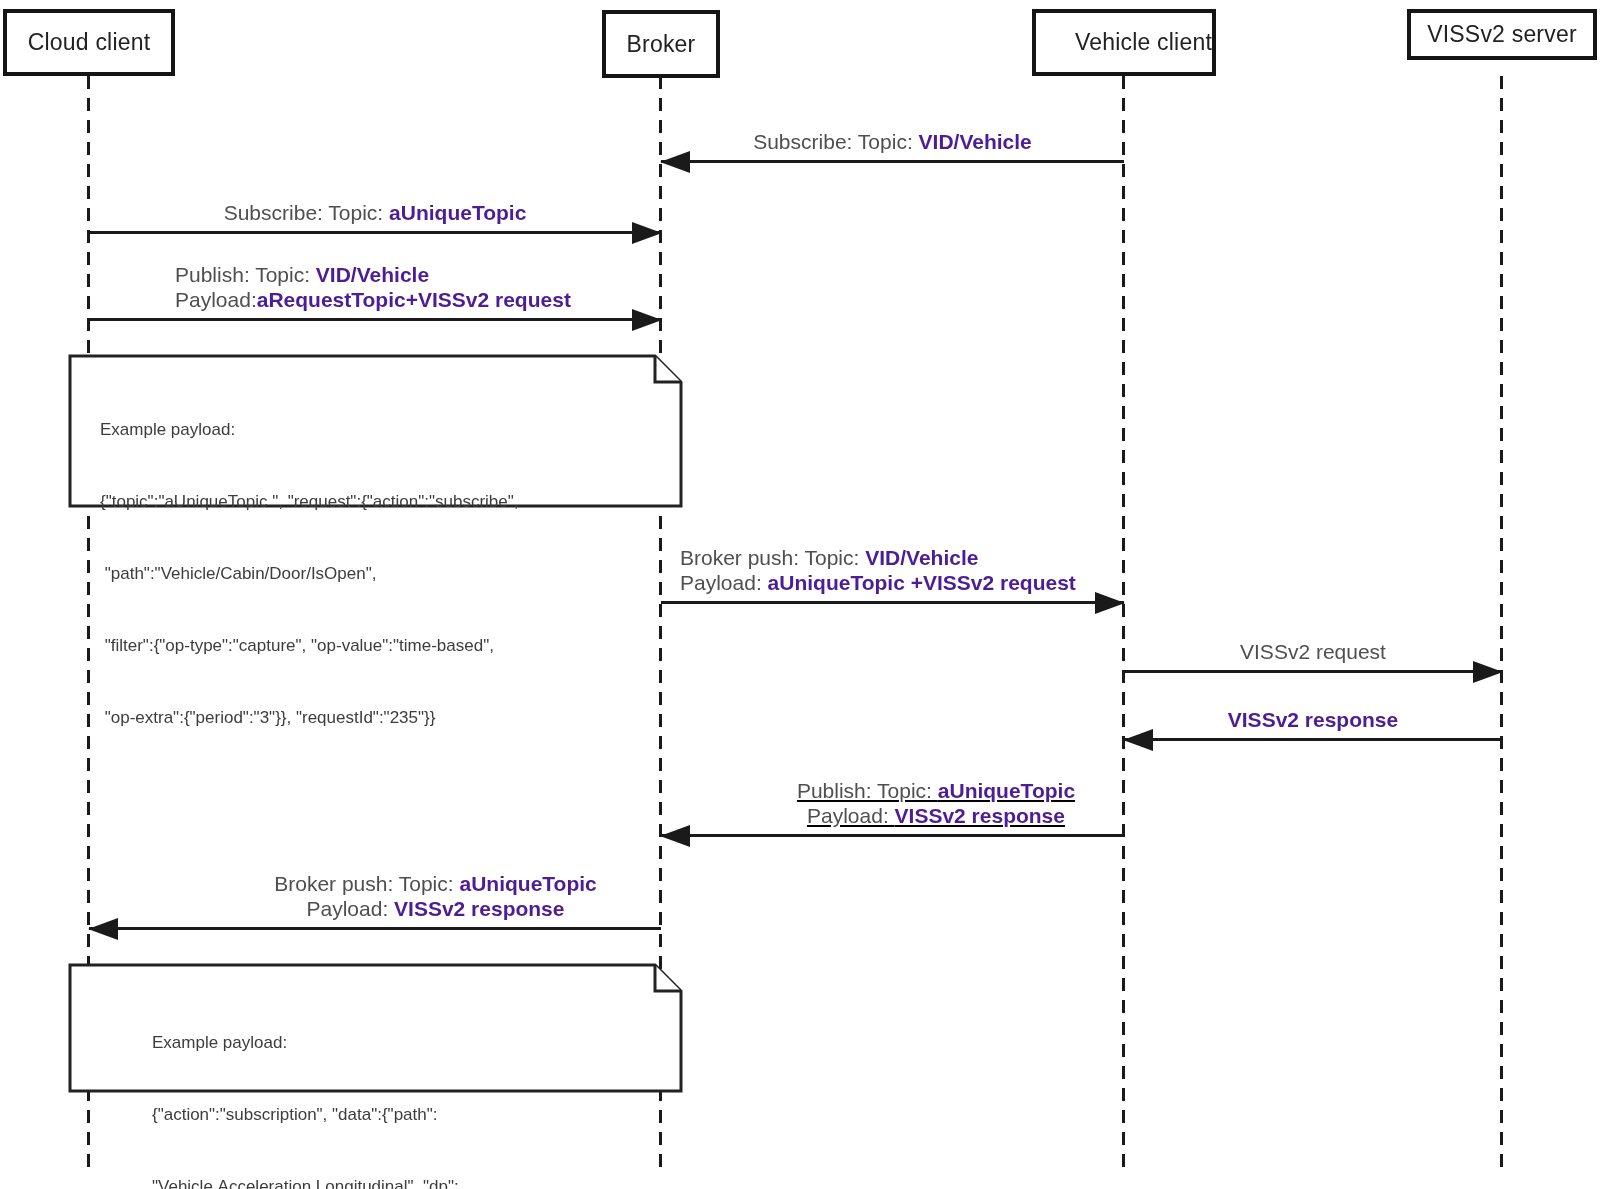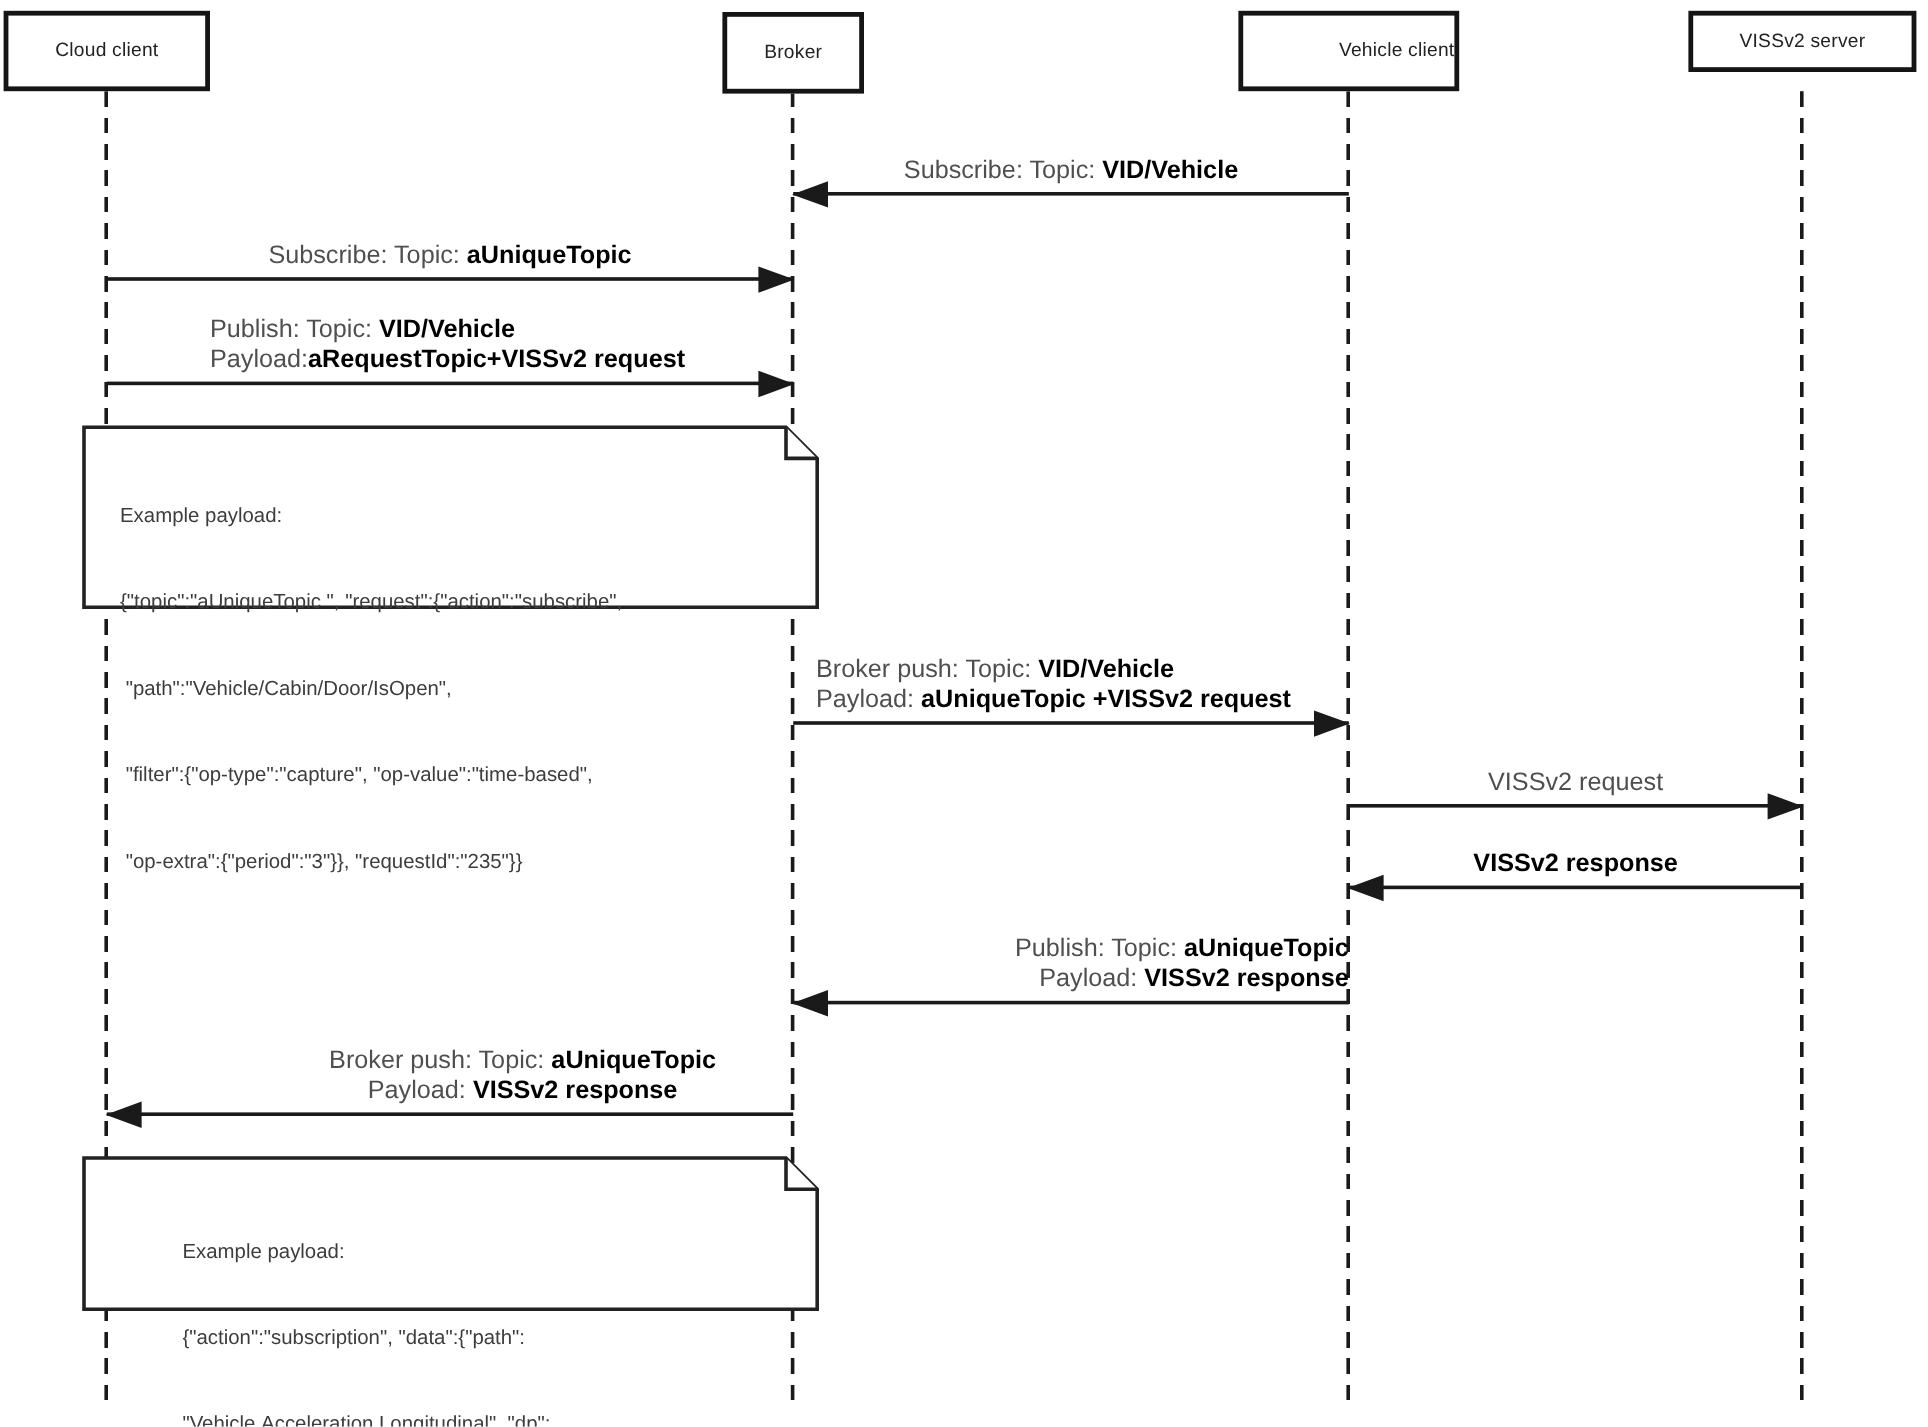--- a/index.html
+++ b/index.html
@@ -12,21 +12,21 @@
   }
   
   .actor{
     position:absolute;
     border:4px solid #151515;
     background:#ffffff;
     display:flex;align-items:center;justify-content:center;
     box-sizing:border-box;
     z-index:3;
   }
-  .actor span{font-size:16px;color:#222;letter-spacing:.2px;}
+  .actor span{font-size:23px;color:#222;letter-spacing:.2px;}
   .actor-0{left:3px;  top:9px;  width:172px;height:67px;}
   .actor-1{left:602px;top:10px; width:118px;height:68px;}
   .actor-2{left:1032px;top:9px; width:184px;height:67px;justify-content:flex-end;}
   .actor-3{left:1407px;top:9px; width:190px;height:51px;}
 
   
   .lifeline{
     position:absolute;
     top:76px;height:1092px;width:3px;
     background:repeating-linear-gradient(to bottom,#1a1a1a 0 13px,transparent 13px 22px);
@@ -40,32 +40,32 @@
   
   .msg{position:absolute;z-index:2;}
   .shaft{position:absolute;left:0;right:0;top:-2px;height:3px;background:#1a1a1a;}
   .head{position:absolute;width:0;height:0;top:-11px;
         border-top:11px solid transparent;border-bottom:11px solid transparent;}
   .head.right{right:-1px;border-left:30px solid #1a1a1a;}
   .head.left{left:-1px;border-right:30px solid #1a1a1a;}
   .lbl{position:absolute;bottom:8px;left:0;right:0;text-align:center;
        font-size:21px;line-height:25px;white-space:nowrap;}
   .lbl .muted{color:#4f4f4f;font-weight:400;}
-  .lbl .strong{color:#000000;font-weight:600;}
+  .lbl .strong{color:#4c1d95;font-weight:600;}
   .msg-0{left:661px;top:162px;width:463px;}
   .msg-1{left:89px; top:233px;width:572px;}
   .msg-2{left:89px; top:320px;width:572px;}
   .msg-3{left:661px;top:603px;width:463px;}
   .msg-4{left:1124px;top:672px;width:378px;}
   .msg-5{left:1124px;top:740px;width:378px;}
   .msg-6{left:661px;top:836px;width:463px;}
   .msg-7{left:89px; top:929px;width:572px;}
   .msg-2 .lbl{left:86px;text-align:left;}
   .msg-3 .lbl{left:19px;text-align:left;}
-  .msg-6 .lbl{left:87px;text-align:right;}
+  .msg-6 .lbl{left:87px;text-align:center;text-decoration:underline;}
   .msg-7 .lbl{left:121px;text-align:center;}
 
   
   .note{position:absolute;z-index:4;}
   .note-0{left:68px;top:354px;width:615px;height:154px;}
   .note-1{left:68px;top:963px;width:615px;height:130px;}
   .note svg{position:absolute;left:0;top:0;}
   .note-text{position:absolute;font-size:17px;line-height:24px;color:#3d3d3d;
              white-space:pre;}
   .note-0 .note-text{left:32px;top:16px;}

